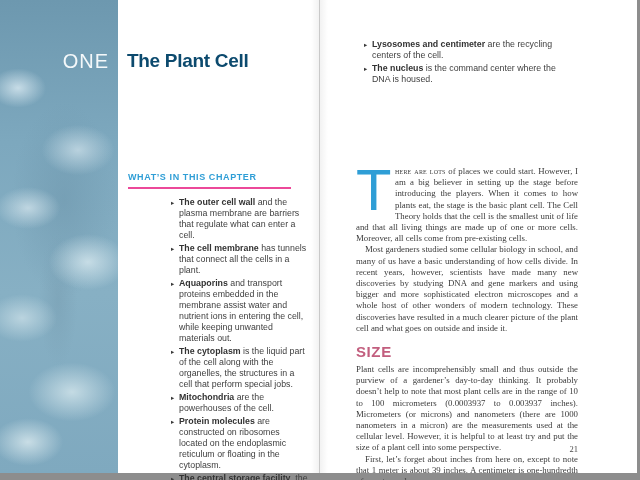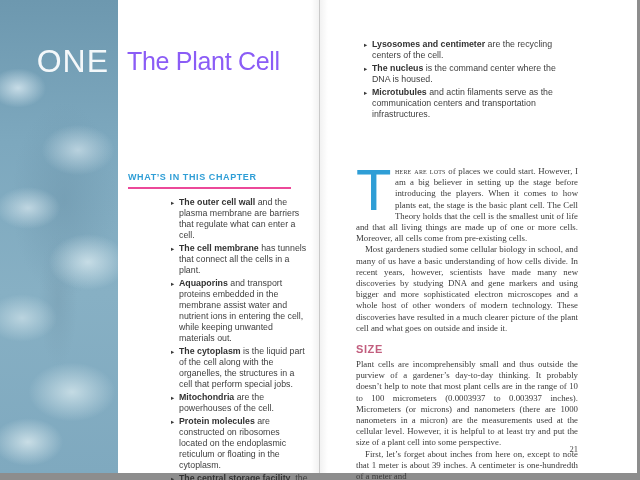--- a/index.html
+++ b/index.html
@@ -22,28 +22,28 @@
       radial-gradient(56px 40px at 88px 262px, rgba(206,226,234,.9),  rgba(206,226,234,0) 70%),
       radial-gradient(50px 34px at 22px 318px, rgba(192,216,226,.9),  rgba(192,216,226,0) 70%),
       radial-gradient(62px 42px at 72px 392px, rgba(202,223,231,.92), rgba(202,223,231,0) 70%),
       radial-gradient(50px 34px at 28px 442px, rgba(207,226,233,.92), rgba(207,226,233,0) 70%),
       radial-gradient(26px 90px at 58px 300px, rgba(120,158,178,.55), rgba(120,158,178,0) 75%),
       radial-gradient(70px 130px at 64px 200px,rgba(106,146,168,.45), rgba(106,146,168,0) 75%),
       linear-gradient(180deg,#6d98af 0%,#7da8be 30%,#87b0c4 62%,#7fa9bf 100%);
   }
   .chapter-number{
     position:absolute;top:49px;right:9px;
-    font-size:32px;line-height:24px;font-weight:300;letter-spacing:1px;
+    font-size:20px;line-height:24px;font-weight:300;letter-spacing:1px;
     color:#f4f8fa;
   }
   
   .chapter-title{
     position:absolute;left:127px;top:48px;
-    font-size:25px;line-height:26px;font-weight:400;letter-spacing:-0.3px;
-    color:#8b5cf6;white-space:nowrap;
+    font-size:19px;line-height:26px;font-weight:700;letter-spacing:-0.3px;
+    color:#0c4a6e;white-space:nowrap;
   }
   .left-col{position:absolute;left:128px;top:172px;width:182px;}
   .chapter-heading{
     color:#2f9ed6;font-size:9px;font-weight:bold;letter-spacing:.6px;
     padding-bottom:5px;border-bottom:2px solid #ec4899;width:163px;
     margin-bottom:8px;white-space:nowrap;
   }
   .blist{display:block;margin-left:43px;}
   .li{display:flex;margin:0 0 2px 0;}
   .tri{
@@ -67,21 +67,21 @@
     color:#3b3b3b;text-align:justify;
   }
   .p-indent{text-indent:9px;}
   .dropcap{
     float:left;width:39px;height:56px;
     font-family:"Liberation Sans",sans-serif;font-weight:300;
     font-size:58px;line-height:48px;color:#2f9ed6;
   }
   .smallcaps{font-variant:small-caps;letter-spacing:.2px;}
   .size-heading{
-    font-family:"Liberation Sans",sans-serif;font-size:11px;font-weight:bold;
+    font-family:"Liberation Sans",sans-serif;font-size:15px;font-weight:bold;
     letter-spacing:.6px;color:#c25e7e;margin:9px 0 4px 0;
   }
   .page-number{
     position:absolute;left:356px;top:444px;width:222px;text-align:right;
     font-family:"Liberation Serif",serif;font-size:8.5px;color:#4a4a4a;
   }
 </style>
 </head>
 <body>
 
@@ -133,24 +133,20 @@
 
   <div class="right-top">
     <div class="li">
       <span class="tri">▸</span>
       <span class="li-text"><b>Lysosomes and centimeter</b><span> are the recycling centers of the cell.</span></span>
     </div>
     <div class="li">
       <span class="tri">▸</span>
       <span class="li-text"><b>The nucleus</b><span> is the command center where the DNA is housed.</span></span>
     </div>
-    <div class="li">
-      <span class="tri">▸</span>
-      <span class="li-text"><b>Microtubules</b><span> and actin filaments serve as the communication centers and transportation infrastructures.</span></span>
-    </div>
   </div>
 
   <div class="right-body">
     <p class="body-p"><span class="dropcap">T</span><span class="smallcaps">here are lots</span><span> of places we could start. However, I am a big believer in setting up the stage before introducing the players. When it comes to how plants eat, the stage is the basic plant cell. The Cell Theory holds that the cell is the smallest unit of life and that all living things are made up of one or more cells. Moreover, all cells come from pre-existing cells.</span></p>
     <p class="body-p p-indent">Most gardeners studied some cellular biology in school, and many of us have a basic understanding of how cells divide. In recent years, however, scientists have made many new discoveries by studying DNA and gene markers and using bigger and more sophisticated electron microscopes and a whole host of other wonders of modern technology. These discoveries have resulted in a much clearer picture of the plant cell and what goes on outside and inside it.</p>
     <div class="size-heading">SIZE</div>
     <p class="body-p">Plant cells are incomprehensibly small and thus outside the purview of a gardener’s day-to-day thinking. It probably doesn’t help to note that most plant cells are in the range of 10 to 100 micrometers (0.0003937 to 0.003937 inches). Micrometers (or microns) and nanometers (there are 1000 nanometers in a micron) are the measurements used at the cellular level. However, it is helpful to at least try and put the size of a plant cell into some perspective.</p>
     <p class="body-p p-indent">First, let’s forget about inches from here on, except to note that 1 meter is about 39 inches. A centimeter is one-hundredth of a meter and</p>
   </div>
 

